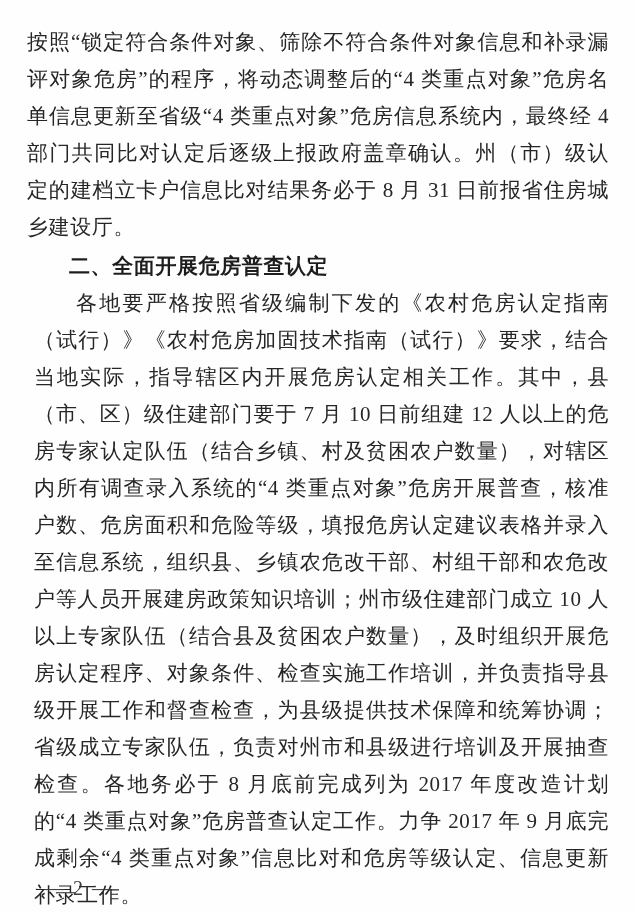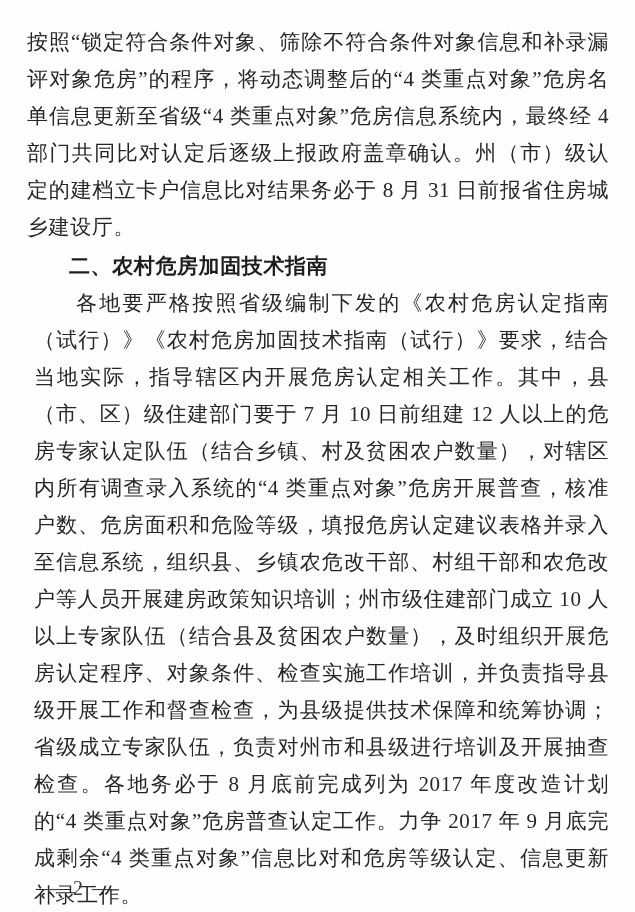--- a/index.html
+++ b/index.html
@@ -49,20 +49,20 @@
     letter-spacing: 2px;
     color: #3a3a3a;
   }
 </style>
 </head>
 <body>
 
 <div class="page">
   <p class="body-para">按照“锁定符合条件对象、筛除不符合条件对象信息和补录漏评对象危房”的程序，将动态调整后的“4 类重点对象”危房名单信息更新至省级“4 类重点对象”危房信息系统内，最终经 4 部门共同比对认定后逐级上报政府盖章确认。州（市）级认定的建档立卡户信息比对结果务必于 8 月 31 日前报省住房城乡建设厅。</p>
 
-  <h2 class="section-heading">二、农村危房加固技术指南</h2>
+  <h2 class="section-heading">二、全面开展危房普查认定</h2>
 
   <p class="body-para indent">各地要严格按照省级编制下发的《农村危房认定指南（试行）》《农村危房加固技术指南（试行）》要求，结合当地实际，指导辖区内开展危房认定相关工作。其中，县（市、区）级住建部门要于 7 月 10 日前组建 12 人以上的危房专家认定队伍（结合乡镇、村及贫困农户数量），对辖区内所有调查录入系统的“4 类重点对象”危房开展普查，核准户数、危房面积和危险等级，填报危房认定建议表格并录入至信息系统，组织县、乡镇农危改干部、村组干部和农危改户等人员开展建房政策知识培训；州市级住建部门成立 10 人以上专家队伍（结合县及贫困农户数量），及时组织开展危房认定程序、对象条件、检查实施工作培训，并负责指导县级开展工作和督查检查，为县级提供技术保障和统筹协调；省级成立专家队伍，负责对州市和县级进行培训及开展抽查检查。各地务必于 8 月底前完成列为 2017 年度改造计划的“4 类重点对象”危房普查认定工作。力争 2017 年 9 月底完成剩余“4 类重点对象”信息比对和危房等级认定、信息更新补录工作。</p>
 
   <h2 class="section-heading">三、认真组织开展危房改造</h2>
 
   <div class="page-footer">— 2 —</div>
 </div>
 
 </body></html>

